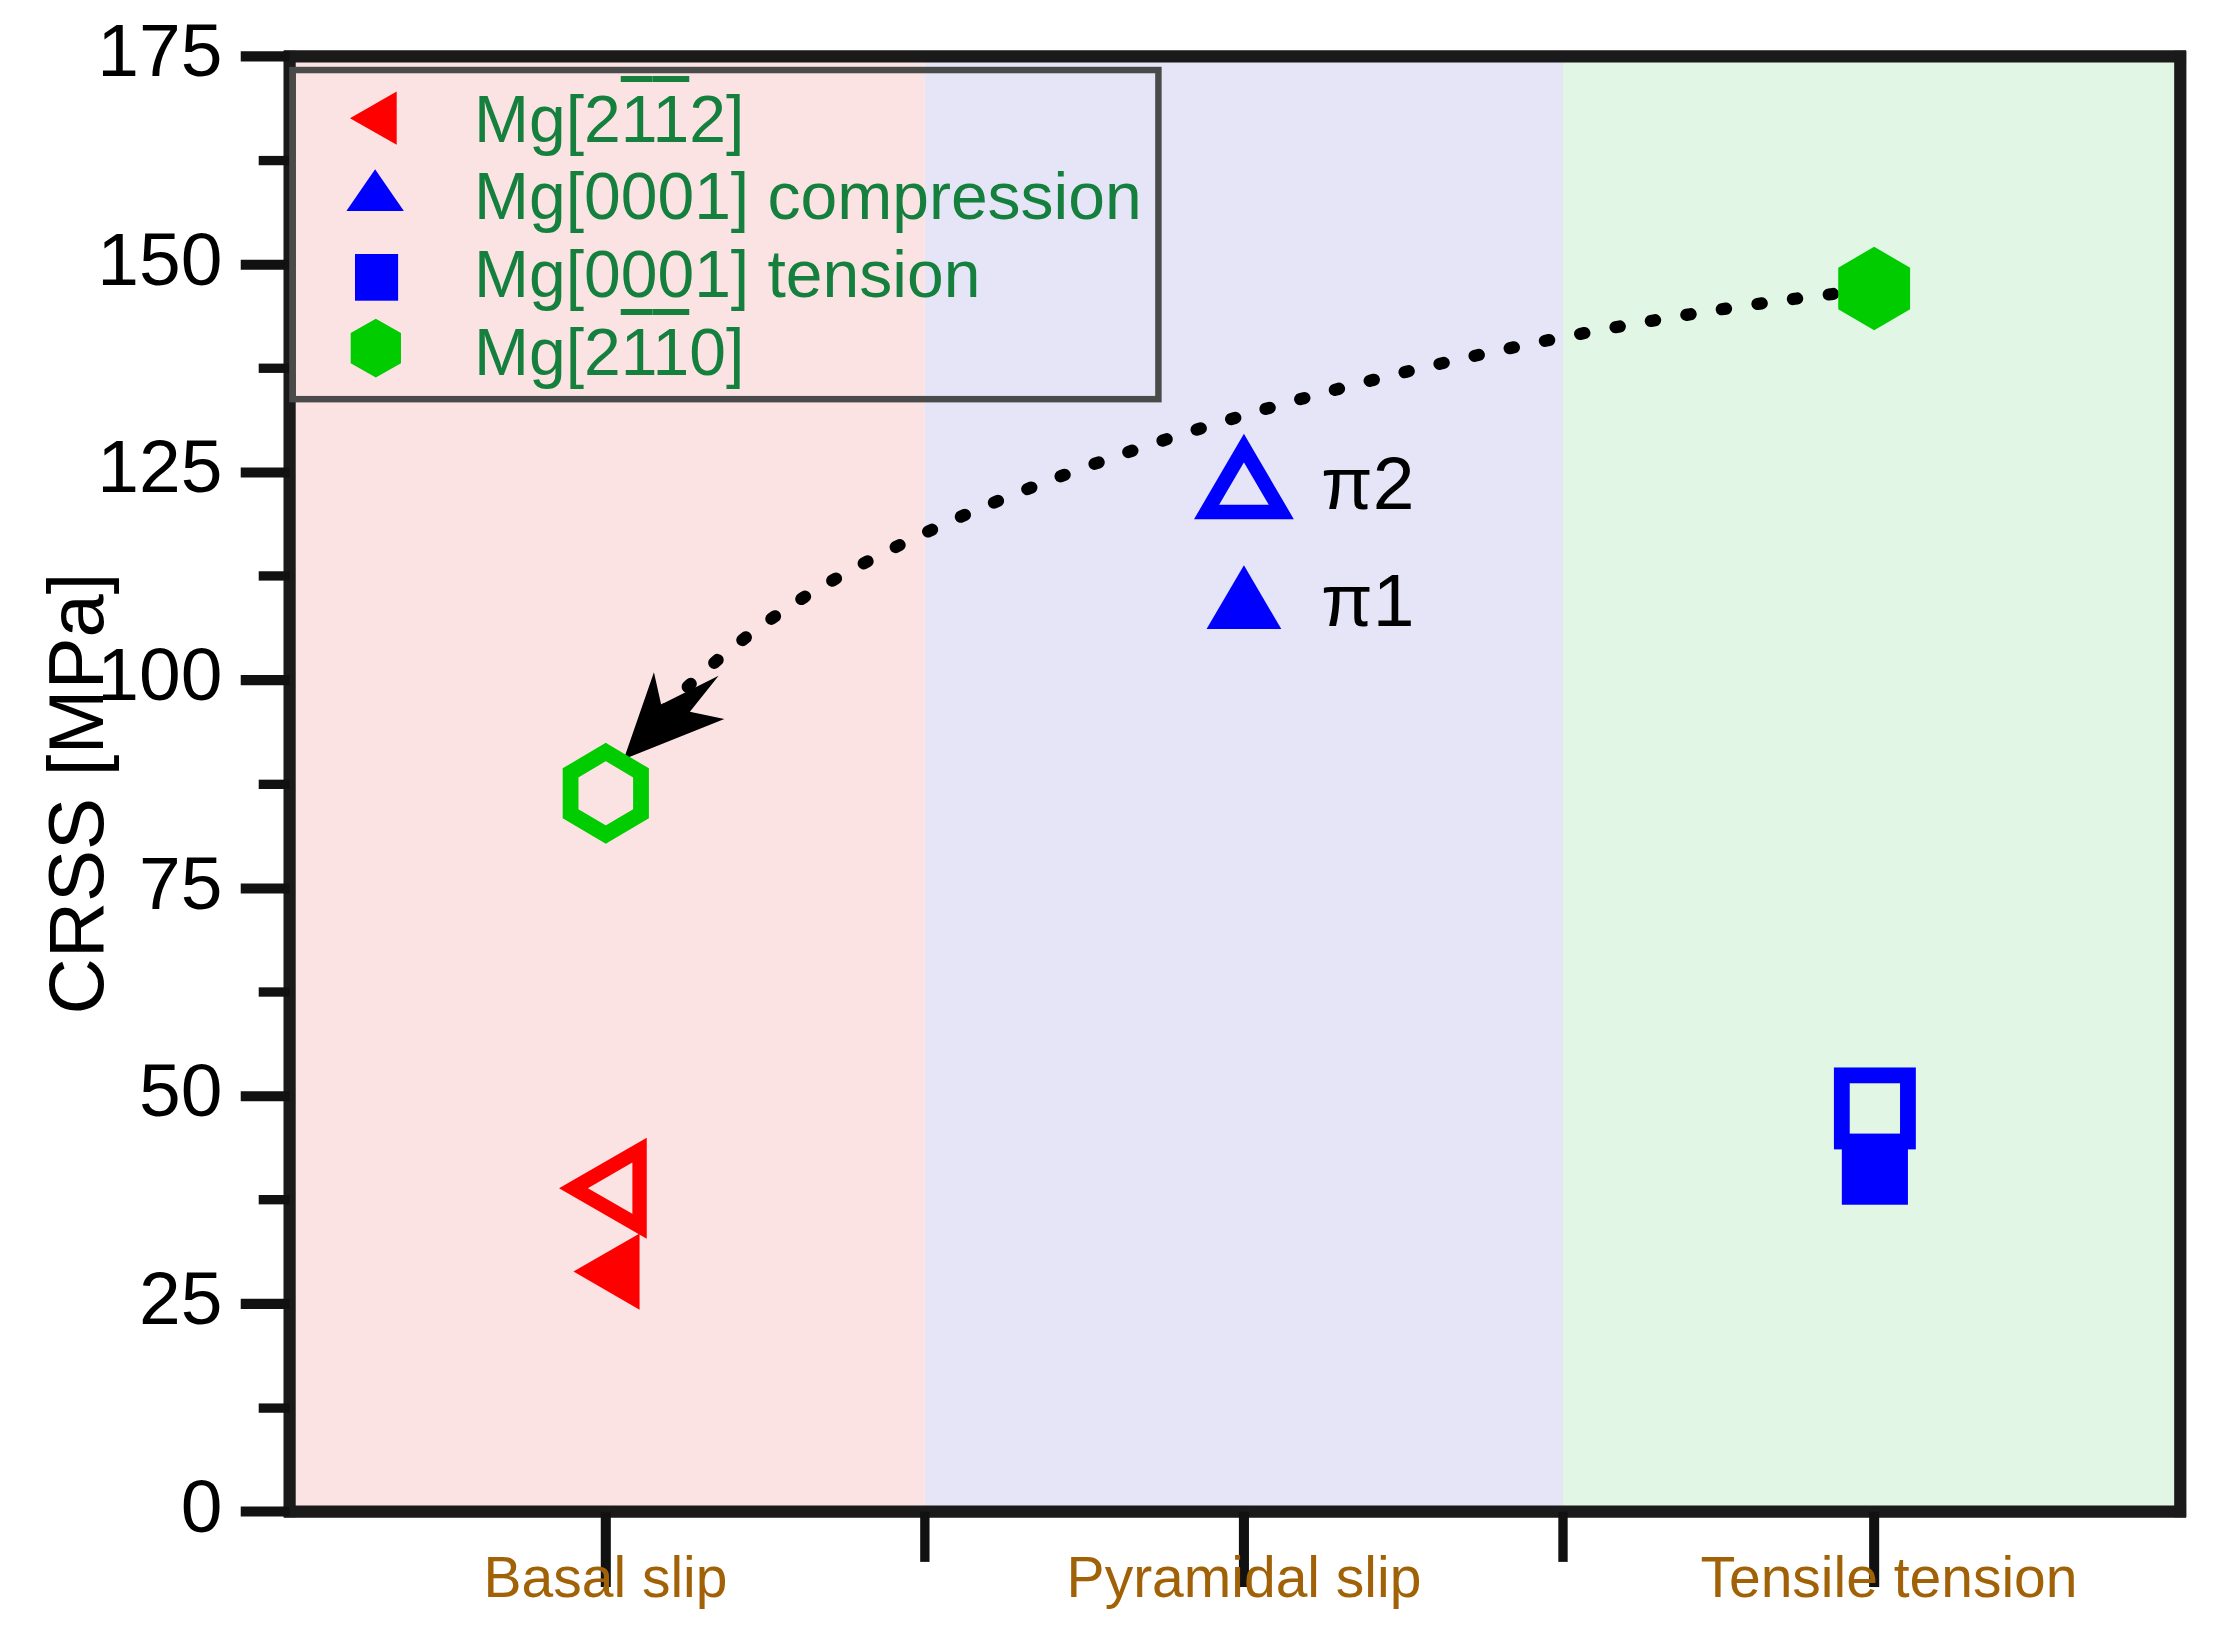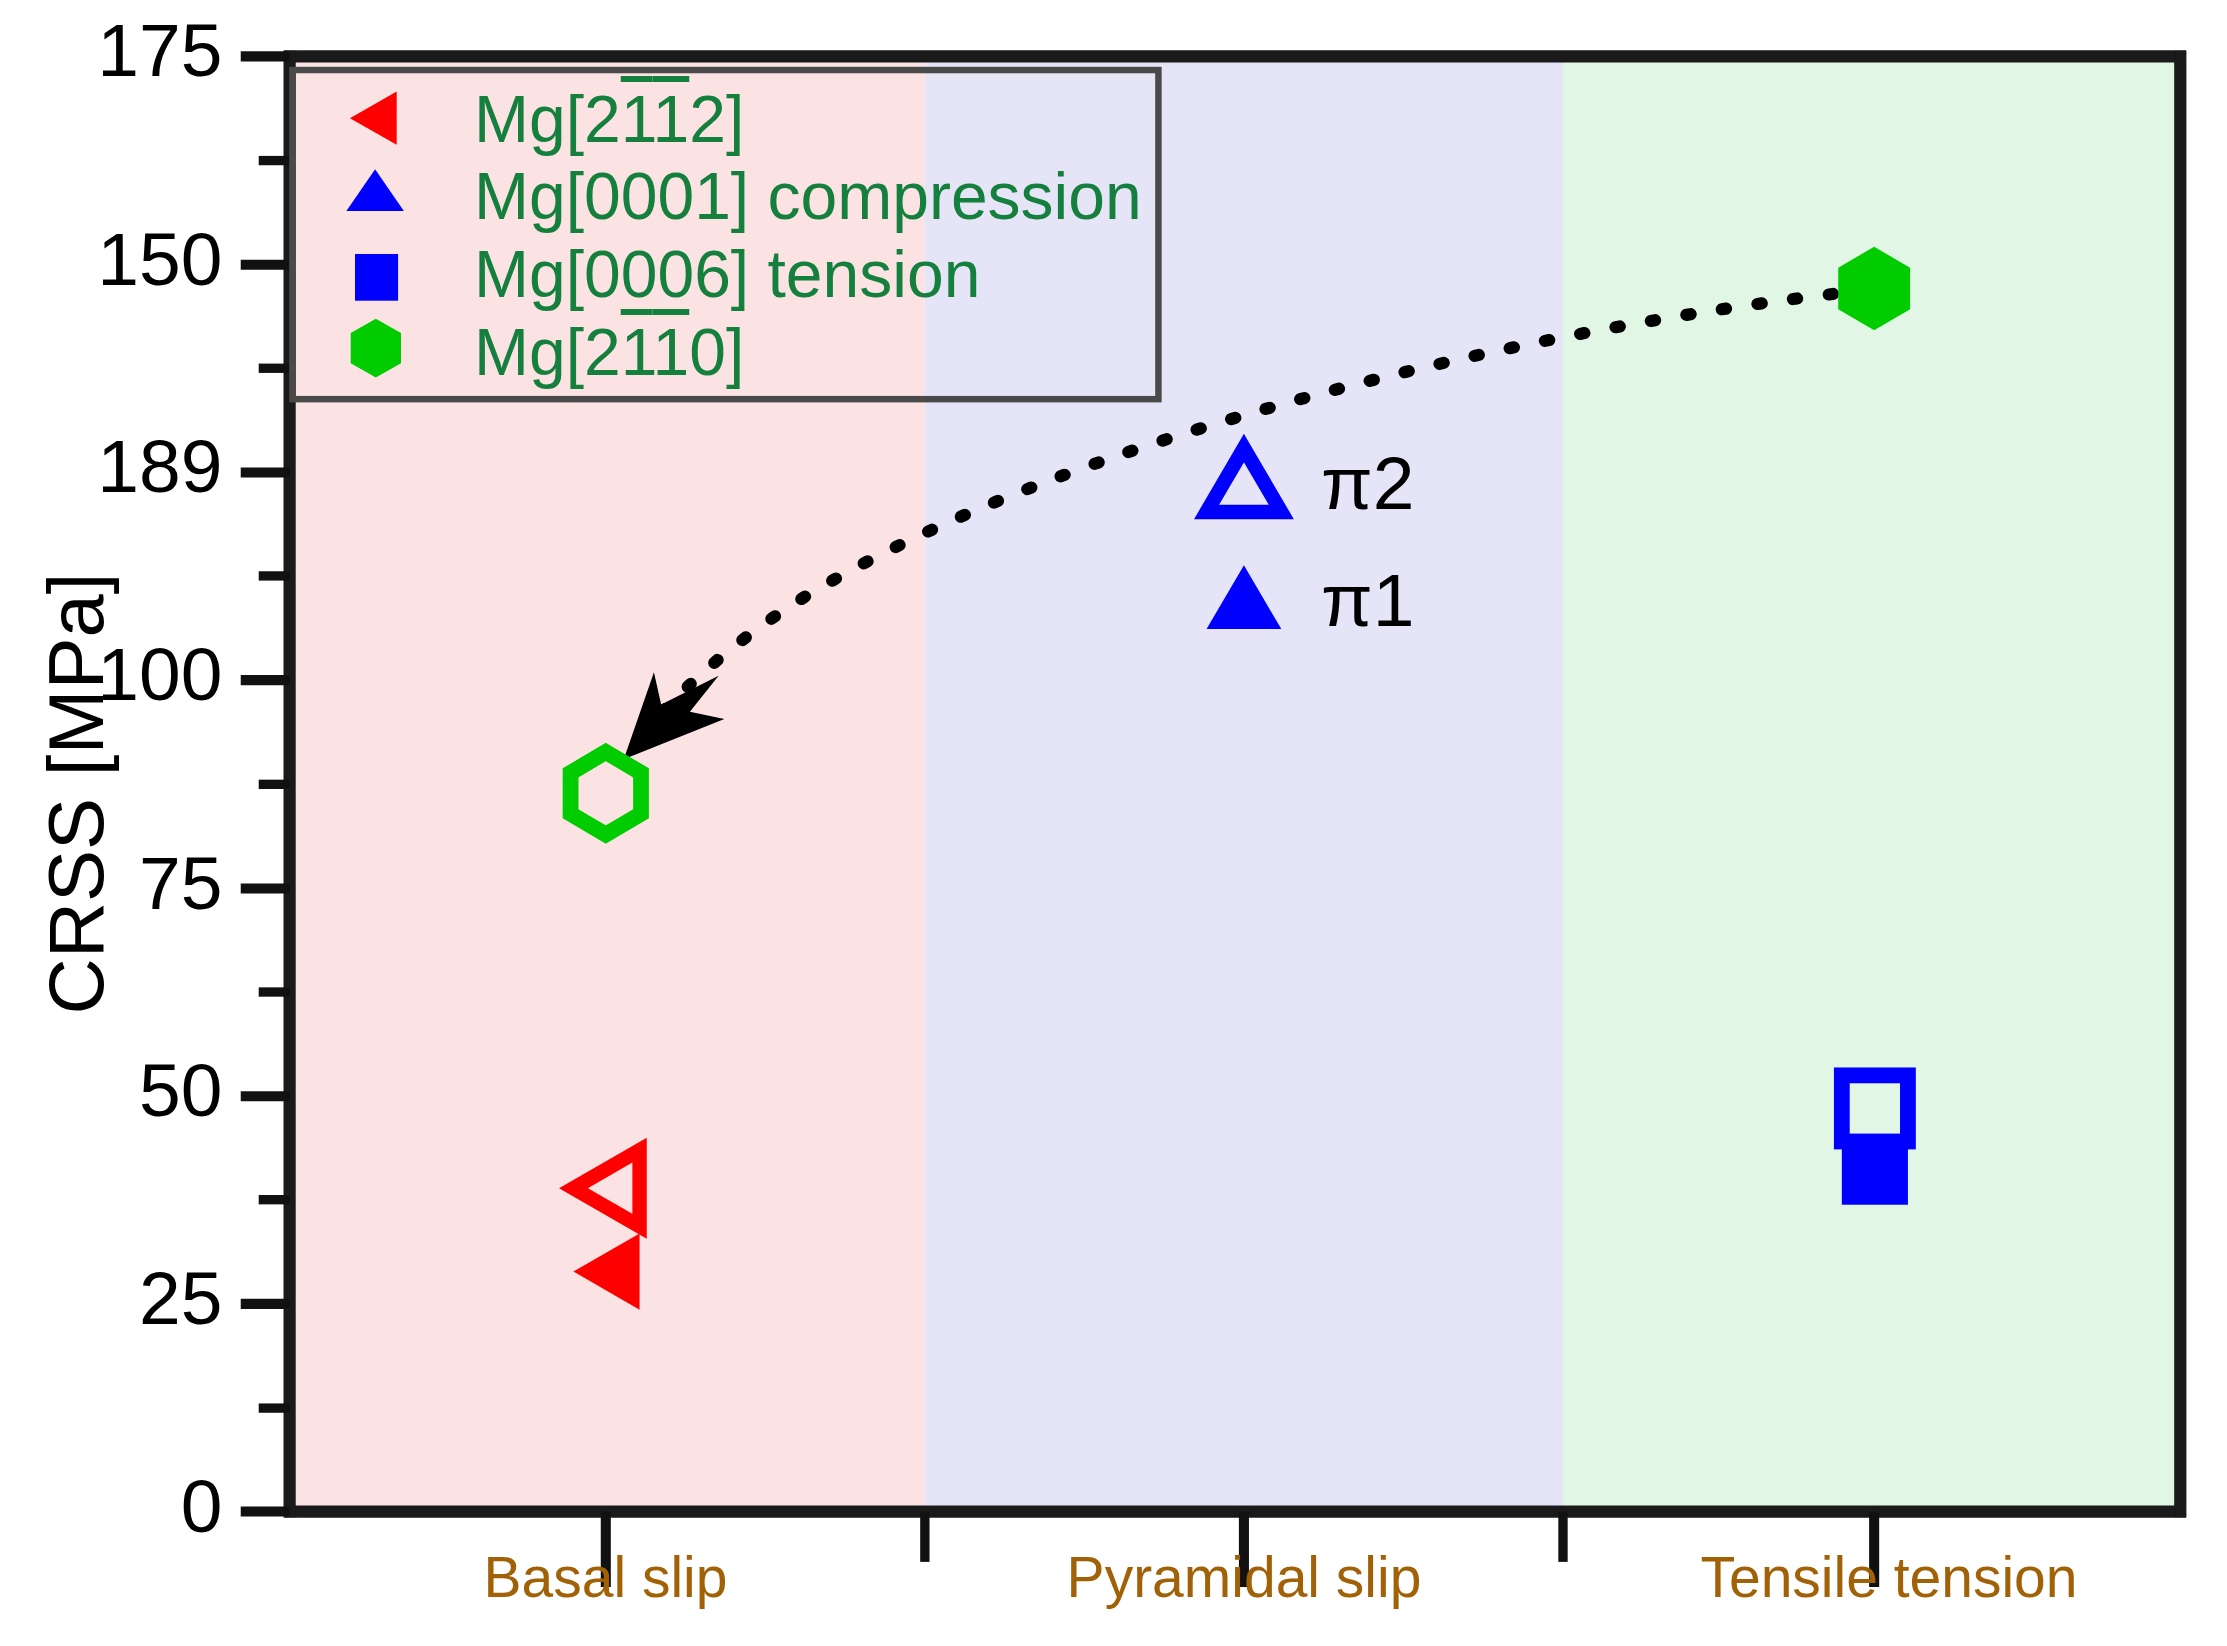--- a/index.html
+++ b/index.html
@@ -138,41 +138,41 @@
 
       <polygon points="523,443 558,463 558,505 523,525 488,505 488,463" fill="#00cc00"></polygon>
     </g>
 
   </svg>
 
   <div class="ylabel" style="left:-147px; top:748px; width:446px; text-align:center; transform:rotate(-90deg);">CRSS [MPa]</div>
 
   <div class="tiklabel" style="left:14.4px; top:7.2px;  width:208px;">175</div>
   <div class="tiklabel" style="left:14.4px; top:216px; width:208px;">150</div>
-  <div class="tiklabel" style="left:14.4px; top:423px; width:208px;">189</div>
+  <div class="tiklabel" style="left:14.4px; top:423px; width:208px;">125</div>
   <div class="tiklabel" style="left:14.4px; top:631px; width:208px;">100</div>
   <div class="tiklabel" style="left:14.4px; top:840px;width:208px;">75</div>
   <div class="tiklabel" style="left:14.4px; top:1047px;width:208px;">50</div>
   <div class="tiklabel" style="left:14.4px; top:1255px;width:208px;">25</div>
   <div class="tiklabel" style="left:14.4px; top:1463px;width:208px;">0</div>
 
   <div class="xcat" style="left:390px; top:1544px; width:431px;">Basal slip</div>
   <div class="xcat" style="left:1014px; top:1544px; width:460px;">Pyramidal slip</div>
   <div class="xcat" style="left:1616px; top:1544px; width:546px;">Tensile tension</div>
 
   <div class="legend-text" style="left:474px; top:81px;">
     <span>Mg[2</span><span class="ovb">1</span><span class="ovb">1</span><span>2]</span>
   </div>
 
   <div class="legend-text" style="left:474px; top:158px;">
     <span>Mg[0001] compression</span>
   </div>
 
   <div class="legend-text" style="left:474px; top:236px;">
-    <span>Mg[0006] tension</span>
+    <span>Mg[0001] tension</span>
   </div>
 
   <div class="legend-text" style="left:474px; top:314px;">
     <span>Mg[2</span><span class="ovb">1</span><span class="ovb">1</span><span>0]</span>
   </div>
 
   <div class="ann-text" style="left:1321px; top:440px;">π2</div>
   <div class="ann-text" style="left:1321px; top:557px;">π1</div>
 
 </div>

